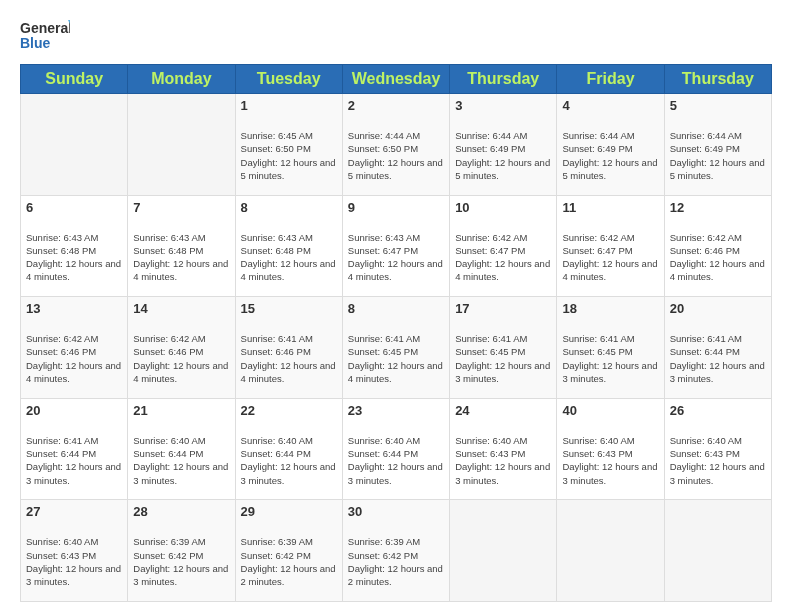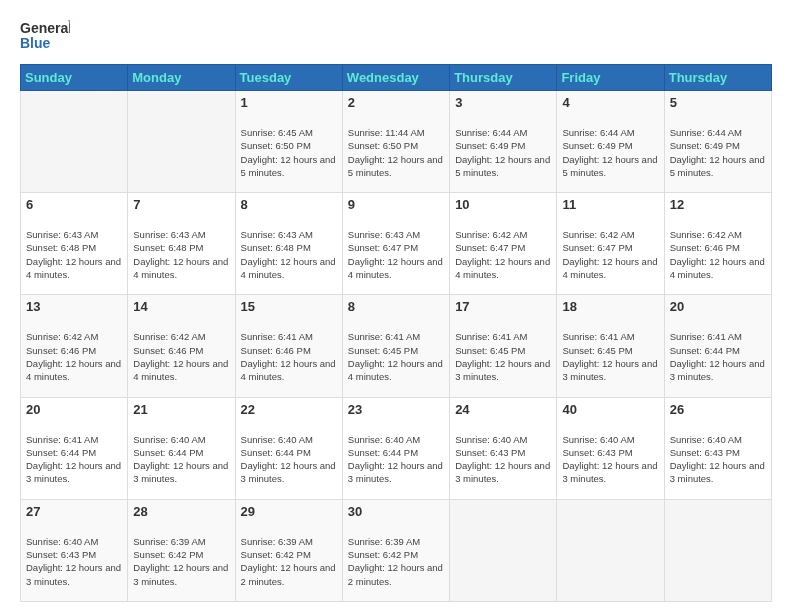--- a/index.html
+++ b/index.html
@@ -44,25 +44,25 @@
     }
     .calendar {
       flex: 1;
       border: 1px solid #ccc;
       border-collapse: collapse;
       width: 100%;
       table-layout: fixed;
     }
     .calendar thead tr th {
       background: #2a6db5;
-      color: #5eead4;
-      font-size: 13px;
+      color: #bef264;
+      font-size: 16px;
       font-weight: bold;
       padding: 5px 4px;
-      text-align: left;
+      text-align: center;
       border: 1px solid #1e5a9c;
     }
     .calendar tbody tr td {
       vertical-align: top;
       padding: 4px 5px;
       border: 1px solid #ddd;
       font-size: 10px;
       color: #333;
       background: #fff;
       height: 82px;
@@ -127,21 +127,21 @@
           <td class="empty-cell"></td>
           <td>
             <span class="day-num">1</span>
             <div class="day-info">Sunrise: 6:45 AM
 Sunset: 6:50 PM
 Daylight: 12 hours
 and 5 minutes.</div>
           </td>
           <td>
             <span class="day-num">2</span>
-            <div class="day-info">Sunrise: 11:44 AM
+            <div class="day-info">Sunrise: 4:44 AM
 Sunset: 6:50 PM
 Daylight: 12 hours
 and 5 minutes.</div>
           </td>
           <td>
             <span class="day-num">3</span>
             <div class="day-info">Sunrise: 6:44 AM
 Sunset: 6:49 PM
 Daylight: 12 hours
 and 5 minutes.</div>

